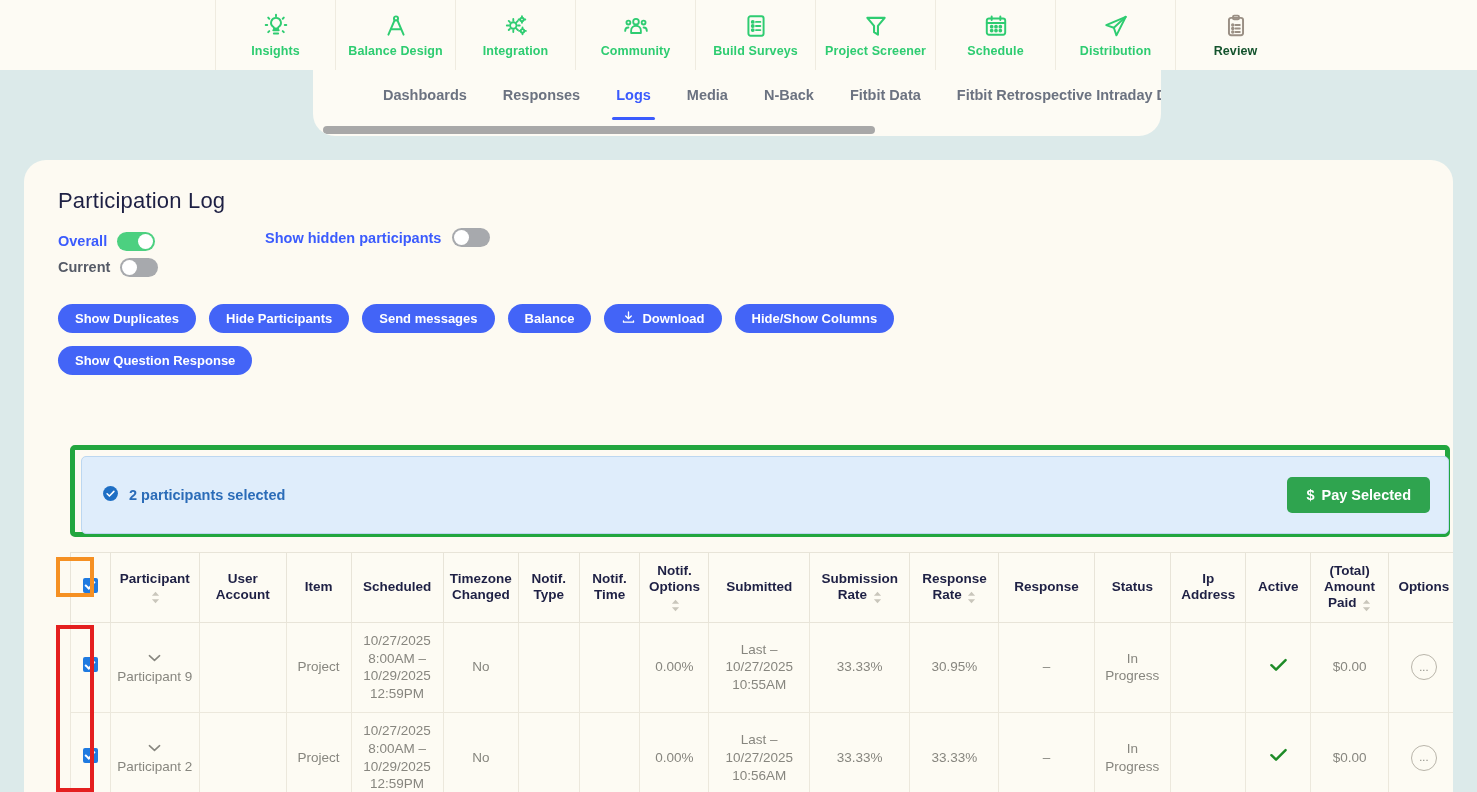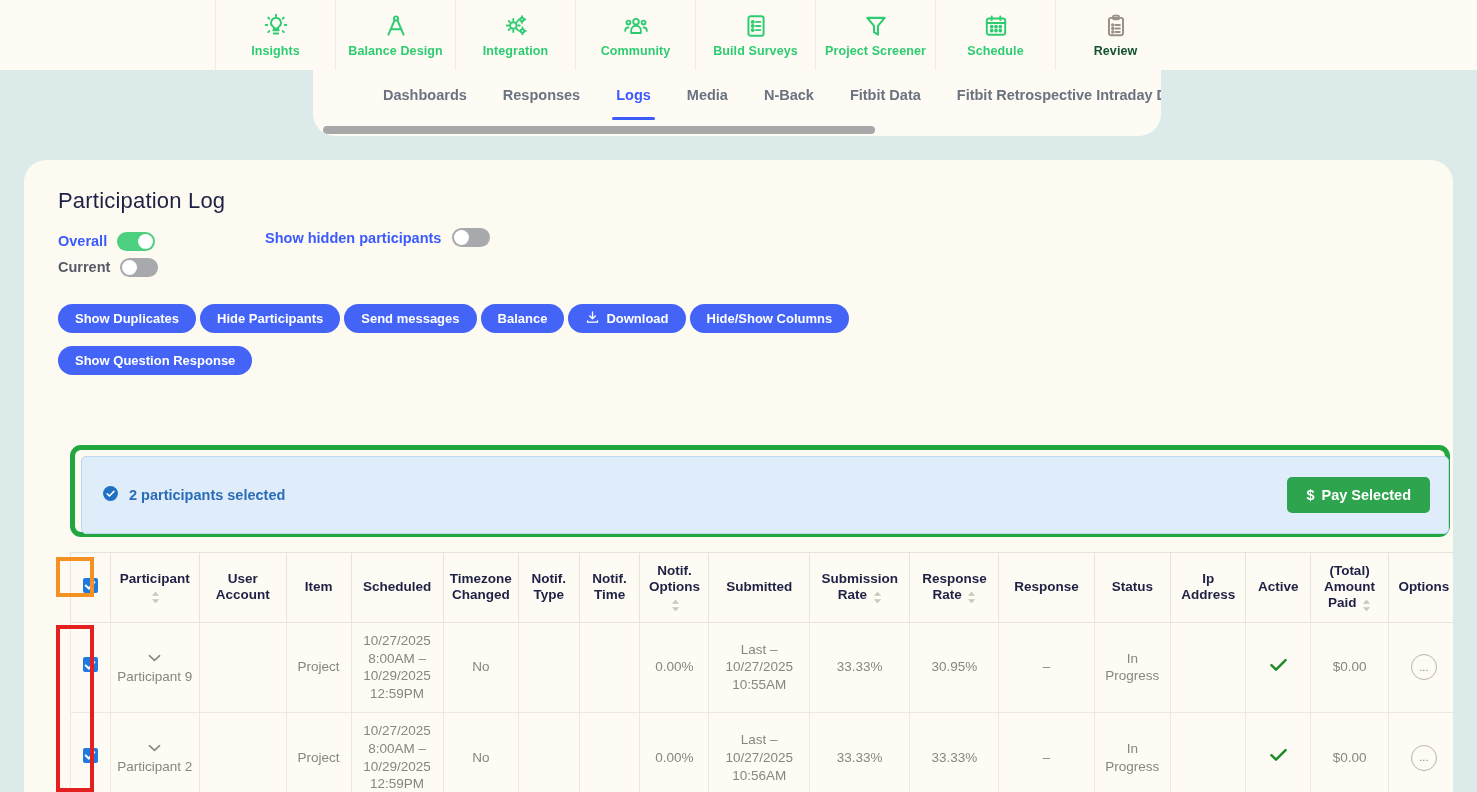--- a/index.html
+++ b/index.html
@@ -95,37 +95,37 @@
   .switch.on { background: #4cd080; }
   .switch .knob {
     position: absolute; top: 2px; left: 2px;
     width: 15px; height: 15px; border-radius: 50%; background: #fff;
   }
   .switch.on .knob { left: 21px; }
   .hidden-toggle { display: flex; align-items: center; gap: 11px; margin-left: 52px; }
 
   
   .btn-rows { margin-top: 24px; }
-  .btn-row { display: flex; gap: 4px; margin-bottom: 13px; }
+  .btn-row { display: flex; gap: 13px; margin-bottom: 13px; }
   .pill {
     background: #4364f7; color: #fff;
     font-size: 13px; font-weight: bold;
     border: none; border-radius: 16px;
     height: 29px; padding: 0 17px;
     display: inline-flex; align-items: center; gap: 6px;
     cursor: pointer; white-space: nowrap;
     font-family: "Liberation Sans", sans-serif;
   }
 
   
   .banner-outline {
     position: absolute; left: 46px; top: 285px;
     width: 1380px; height: 92px;
     border: 5px solid #22a63f;
-    border-radius: 11px;
+    border-radius: 5px;
   }
   .banner {
     position: absolute; left: 6px; top: 6px;
     width: 1368px; height: 78px;
     background: #dfedfb;
     border: 1px solid #bcd7f0;
     border-radius: 5px;
     display: flex; align-items: center; justify-content: space-between;
     padding: 0 18px 0 20px;
   }
@@ -284,20 +284,29 @@
         <circle cx="12" cy="12.6" r=".85" fill="#2ecc71"></circle>
         <circle cx="16" cy="12.6" r=".85" fill="#2ecc71"></circle>
         <circle cx="8" cy="16.2" r=".85" fill="#2ecc71"></circle>
         <circle cx="12" cy="16.2" r=".85" fill="#2ecc71"></circle>
         <circle cx="16" cy="16.2" r=".85" fill="#2ecc71"></circle>
       </svg>
     </span>
     <span class="nav-label">Schedule</span>
   </div>
 
+  <div class="nav-item">
+    <span>
+      <svg width="26" height="26" viewBox="0 0 24 24" fill="none" stroke="#2ecc71" stroke-width="1.8" stroke-linecap="round" stroke-linejoin="round">
+        <path d="M21 3.5 3 11.2l7 2.4 2.4 7z"></path>
+        <path d="M10 13.6 21 3.5"></path>
+      </svg>
+    </span>
+    <span class="nav-label">Distribution</span>
+  </div>
 
   <div class="nav-item inactive">
     <span>
       <svg width="26" height="26" viewBox="0 0 24 24" fill="none" stroke="#9a8f84" stroke-width="1.8" stroke-linecap="round" stroke-linejoin="round">
         <rect x="5.5" y="4.5" width="13" height="16" rx="2"></rect>
         <rect x="9.3" y="2.4" width="5.4" height="3.4" rx="1"></rect>
         <path d="M11.5 11h4M11.5 14.3h4M11.5 17.6h4"></path>
         <circle cx="9" cy="11" r=".7" fill="#9a8f84"></circle>
         <circle cx="9" cy="14.3" r=".7" fill="#9a8f84"></circle>
         <circle cx="9" cy="17.6" r=".7" fill="#9a8f84"></circle>

